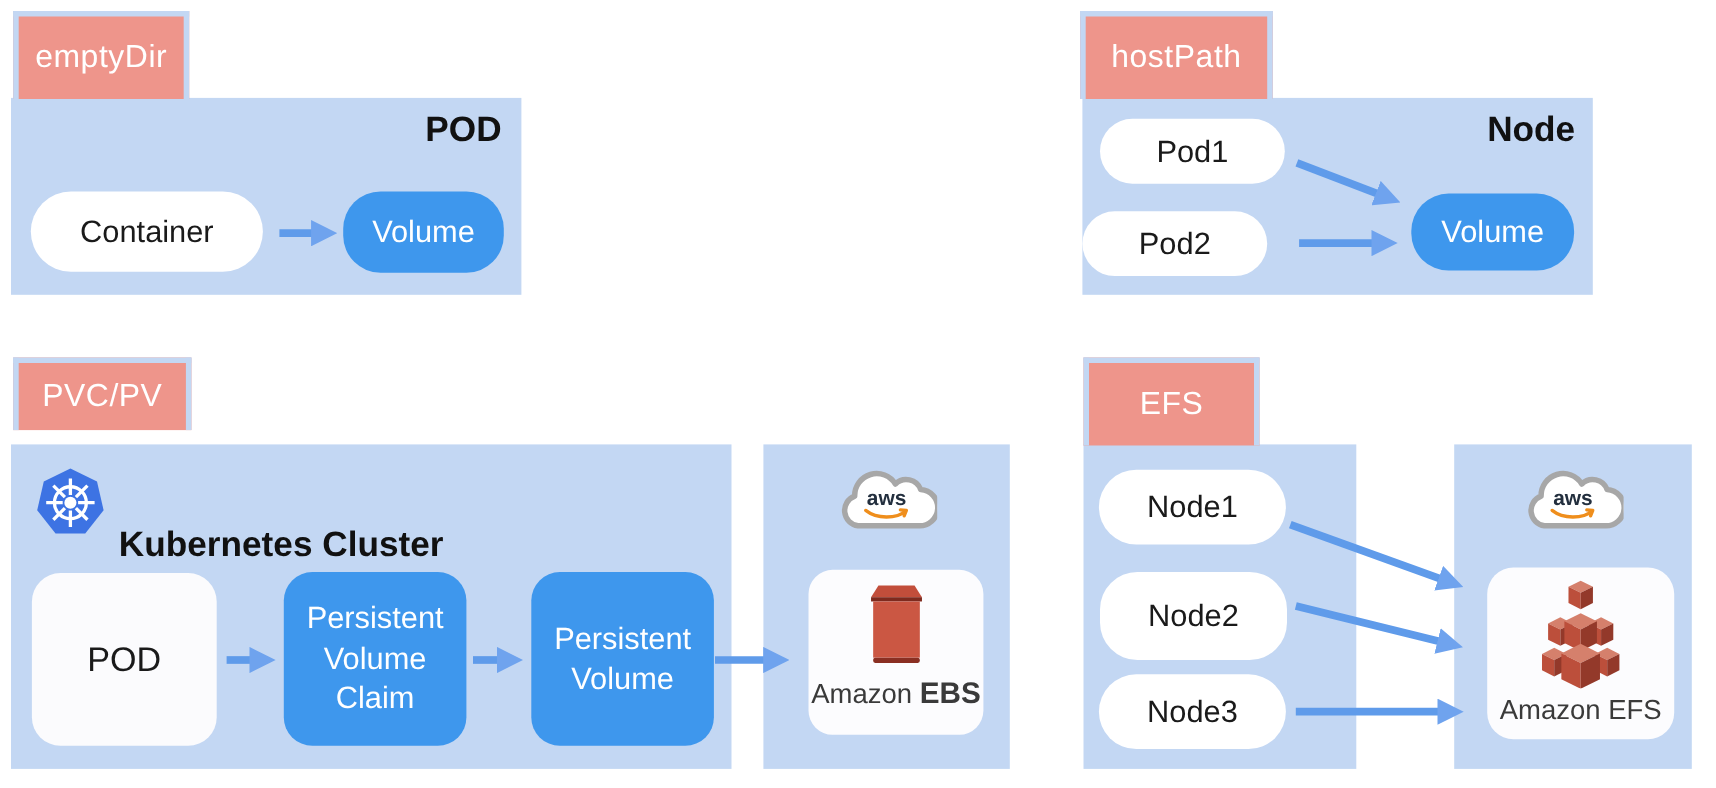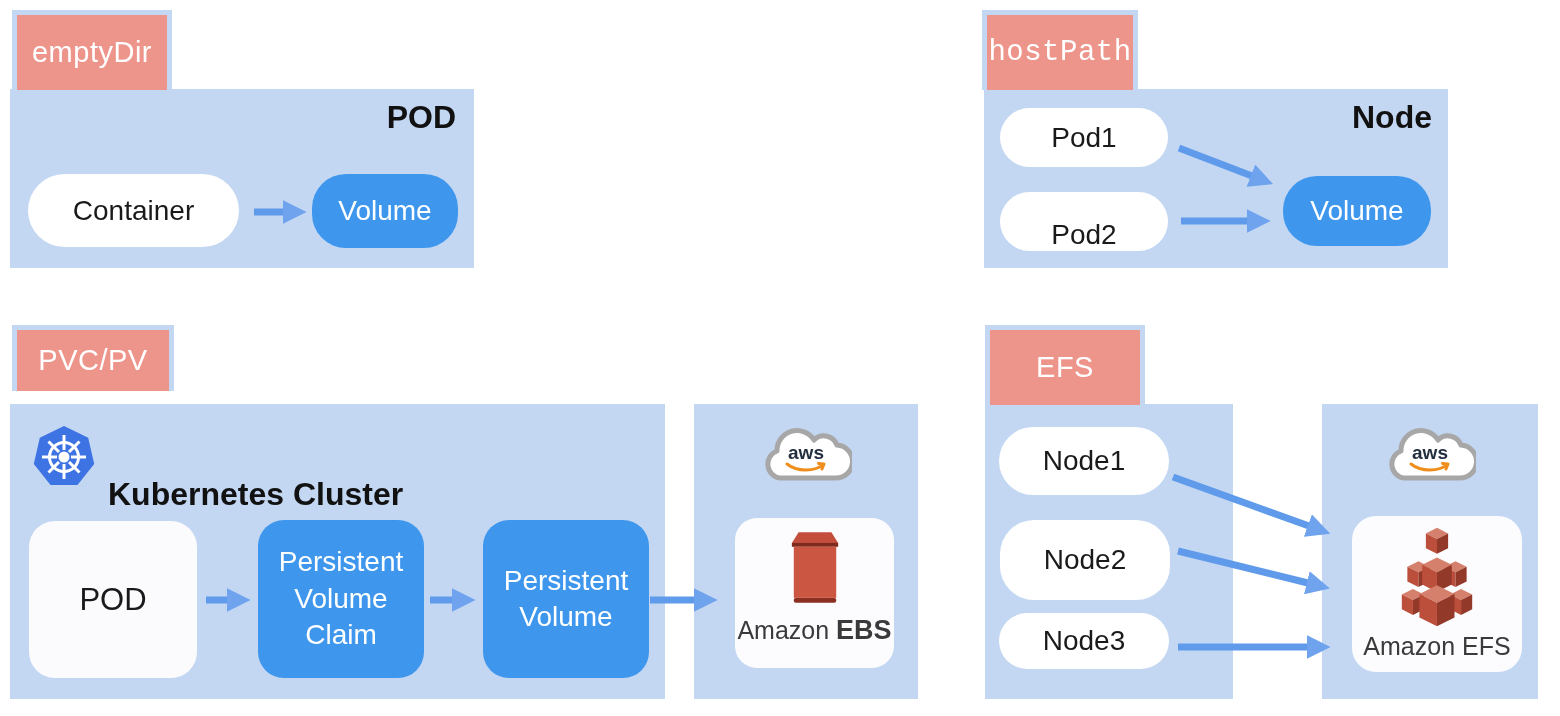--- a/index.html
+++ b/index.html
@@ -52,29 +52,29 @@
 <div class="abs panel" style="left:10px;top:89px;width:464px;height:179px;">
   <div class="section-title" style="right:18px;top:10px;">POD</div>
   <div class="abs pill" style="left:18px;top:85px;width:211px;height:73px;">
     <span>Container</span>
   </div>
   <div class="abs bluebox" style="left:302px;top:85px;width:146px;height:74px;border-radius:34px;">
     <span>Volume</span>
   </div>
 </div>
 
-<div class="abs tab" style="left:982px;top:10px;width:156px;height:80px;font-family:Liberation Mono, monospace;">
+<div class="abs tab" style="left:982px;top:10px;width:175px;height:80px;">
   <span>hostPath</span>
 </div>
 <div class="abs panel" style="left:984px;top:89px;width:464px;height:179px;">
   <div class="section-title" style="right:16px;top:10px;">Node</div>
   <div class="abs pill" style="left:16px;top:19px;width:168px;height:59px;border-radius:30px;">
     <span>Pod1</span>
   </div>
-  <div class="abs pill" style="left:16px;top:103px;width:168px;height:59px;border-radius:30px;align-items:flex-end;">
+  <div class="abs pill" style="left:0;top:103px;width:168px;height:59px;border-radius:30px;">
     <span>Pod2</span>
   </div>
   <div class="abs bluebox" style="left:299px;top:87px;width:148px;height:70px;border-radius:34px;">
     <span>Volume</span>
   </div>
 </div>
 
 <div class="abs tab" style="left:12px;top:325px;width:162px;height:66px;">
   <span>PVC/PV</span>
 </div>
@@ -131,21 +131,21 @@
 <div class="abs tab" style="left:985px;top:325px;width:160px;height:80px;text-align:right;">
   <span>EFS</span>
 </div>
 <div class="abs panel" style="left:985px;top:404px;width:248px;height:295px;">
   <div class="abs pill" style="left:14px;top:23px;width:170px;height:68px;border-radius:34px;">
     <span>Node1</span>
   </div>
   <div class="abs pill" style="left:15px;top:116px;width:170px;height:80px;border-radius:34px;">
     <span>Node2</span>
   </div>
-  <div class="abs pill" style="left:14px;top:209px;width:170px;height:56px;border-radius:34px;">
+  <div class="abs pill" style="left:14px;top:209px;width:170px;height:68px;border-radius:34px;">
     <span>Node3</span>
   </div>
 </div>
 
 <div class="abs panel" style="left:1322px;top:404px;width:216px;height:295px;">
   <svg class="abs" style="left:62px;top:18px;" width="92" height="62" viewBox="0 0 92 62">
     <path d="M20 56 a14 14 0 0 1 -3 -27 a20 20 0 0 1 37 -11 a14 14 0 0 1 23 5 a13.5 13.5 0 0 1 -2 33 Z" fill="#ffffff" stroke="#A7A7A7" stroke-width="5" stroke-linejoin="round"></path>
     <text x="46" y="37" text-anchor="middle" font-size="19" font-weight="bold" fill="#232F3E">aws</text>
     <path d="M27 42 C 37 50 55 50 64 42 L 62 47 M64 42 L 58.5 41.5" fill="none" stroke="#EF8E1C" stroke-width="3" stroke-linecap="round"></path>
   </svg>

